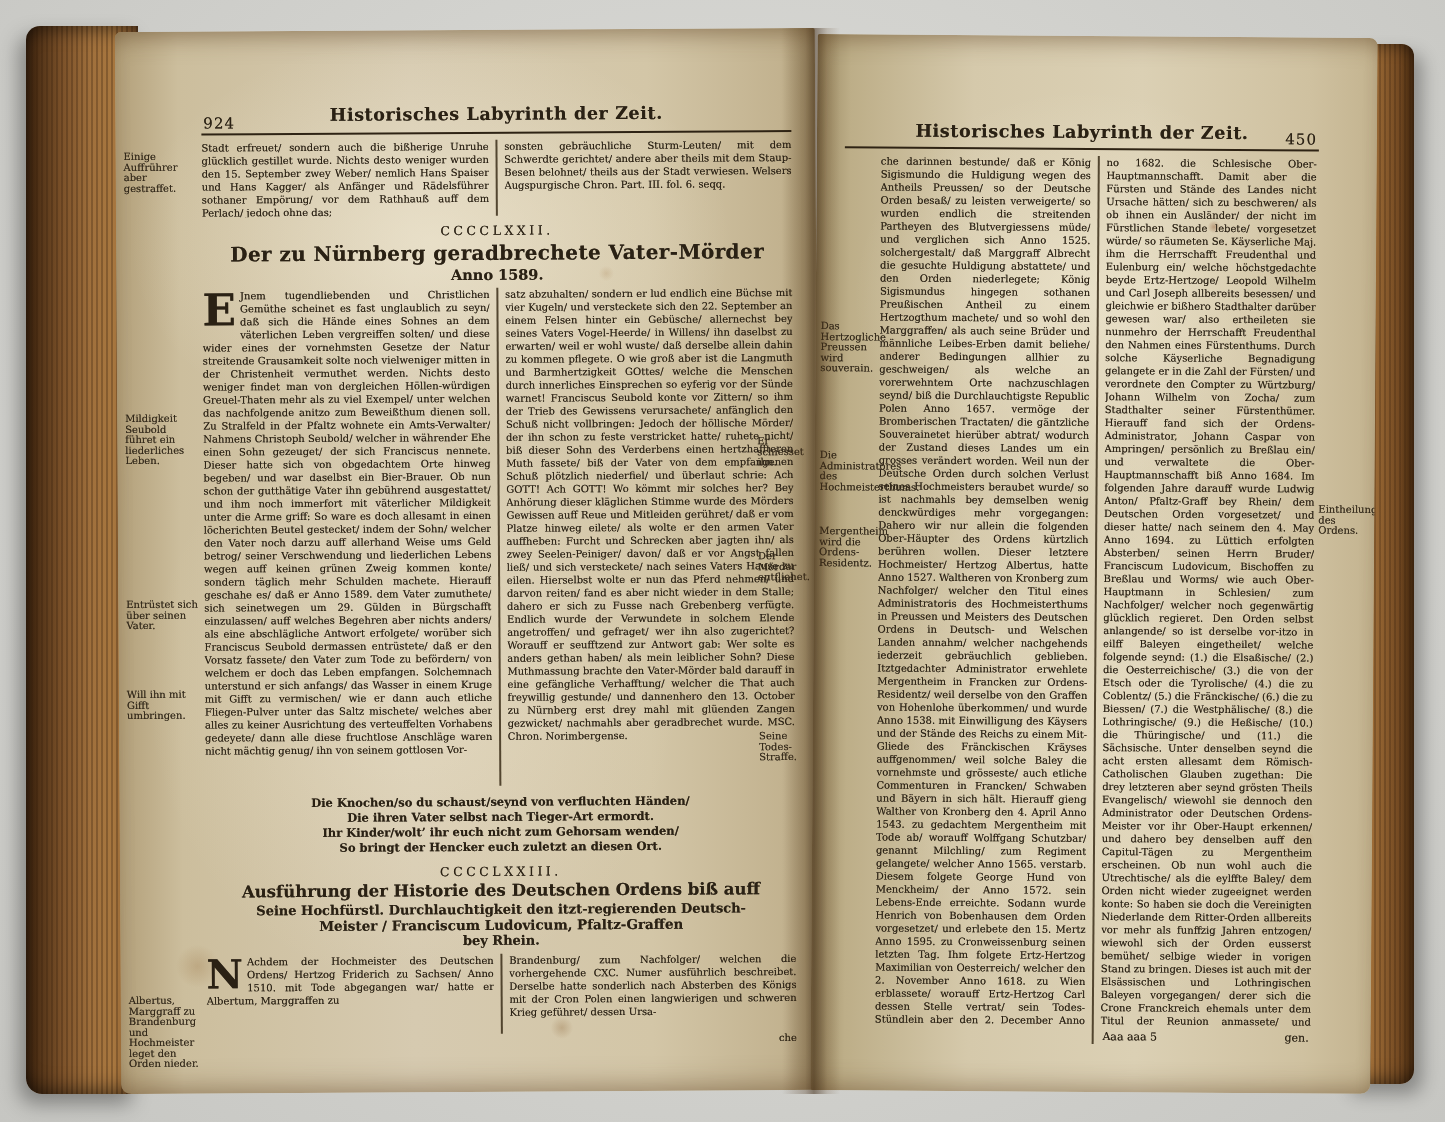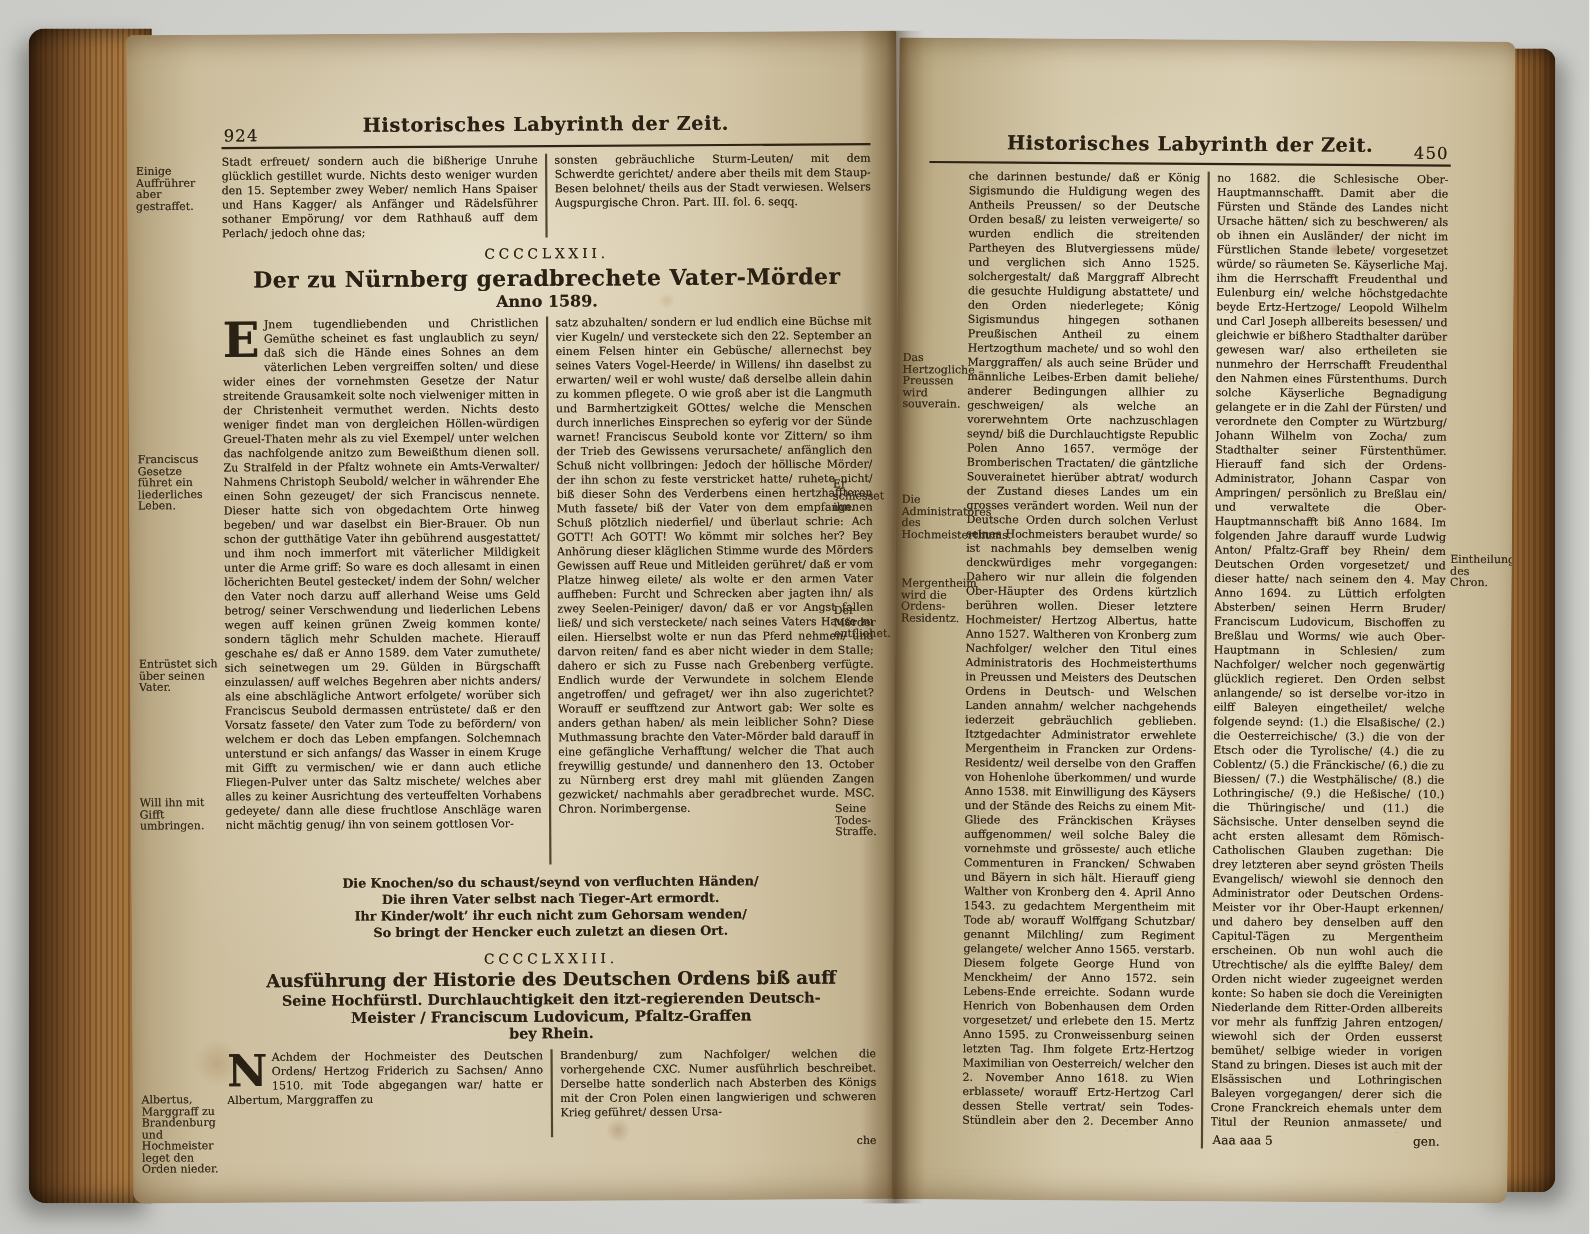--- a/index.html
+++ b/index.html
@@ -91,23 +91,23 @@
     <div class="edge-left"></div>
     <div class="edge-right"></div>
 
     <div class="page page-left ink">
       <div class="page-head lp-head">
         <span class="pagenum">924</span>
         <span class="run-title">Historisches Labyrinth der Zeit.</span>
       </div>
 
       <div class="mn mn-l" style="top:120px;">Einige Auffrührer aber gestraffet.</div>
-      <div class="mn mn-l" style="top:382px;">Franciscus Gesetze führet ein liederliches Leben.</div>
+      <div class="mn mn-l" style="top:382px;">Mildigkeit Seubold führet ein liederliches Leben.</div>
       <div class="mn mn-l" style="top:568px;">Entrüstet sich über seinen Vater.</div>
-      <div class="mn mn-l" style="top:658px;margin-top:36px;">Will ihn mit Gifft umbringen.</div>
+      <div class="mn mn-l" style="top:658px;">Will ihn mit Gifft umbringen.</div>
       <div class="mn mn-l" style="top:925px;margin-top:39px;">Albertus, Marggraff zu Brandenburg und Hochmeister leget den Orden nieder.</div>
 
       <div class="mn mn-r" style="top:408px;">Er schiesset ihn.</div>
       <div class="mn mn-r" style="top:523px;">Der Mörder entfliehet.</div>
       <div class="mn mn-r" style="top:703px;">Seine Todes-Straffe.</div>
 
       <div class="lp-body">
         <div class="twocol intro-block">
           <div class="col bt">Stadt erfreuet/ sondern auch die bißherige Unruhe glücklich gestillet wurde. Nichts desto weniger wurden den 15. September zwey Weber/ nemlich Hans Spaiser und Hans Kagger/ als Anfänger und Rädelsführer sothaner Empörung/ vor dem Rathhauß auff dem Perlach/ jedoch ohne das;</div>
           <div class="vrule"></div>
@@ -158,21 +158,21 @@
     <div class="page page-right ink">
       <div class="page-head rp-head">
         <span class="run-title">Historisches Labyrinth der Zeit.</span>
         <span class="pagenum">450</span>
       </div>
 
       <div class="mn rp-mn-l" style="top:287px;">Das Hertzogliche Preussen wird souverain.</div>
       <div class="mn rp-mn-l" style="top:416px;">Die Administratores des Hochmeisterthums.</div>
       <div class="mn rp-mn-l" style="top:492px;">Mergentheim wird die Ordens-Residentz.</div>
 
-      <div class="mn rp-mn-r" style="top:467px;">Eintheilung des Chron.</div>
+      <div class="mn rp-mn-r" style="top:467px;">Eintheilung des Ordens.</div>
 
       <div class="rp-body">
         <div class="twocol rp-cols">
           <div class="col bt rp-coltext">che darinnen bestunde/ daß er König Sigismundo die Huldigung wegen des Antheils Preussen/ so der Deutsche Orden besaß/ zu leisten verweigerte/ so wurden endlich die streitenden Partheyen des Blutvergiessens müde/ und verglichen sich Anno 1525. solchergestalt/ daß Marggraff Albrecht die gesuchte Huldigung abstattete/ und den Orden niederlegete; König Sigismundus hingegen sothanen Preußischen Antheil zu einem Hertzogthum machete/ und so wohl den Marggraffen/ als auch seine Brüder und männliche Leibes-Erben damit beliehe/ anderer Bedingungen allhier zu geschweigen/ als welche an vorerwehntem Orte nachzuschlagen seynd/ biß die Durchlauchtigste Republic Polen Anno 1657. vermöge der Bromberischen Tractaten/ die gäntzliche Souverainetet hierüber abtrat/ wodurch der Zustand dieses Landes um ein grosses verändert worden. Weil nun der Deutsche Orden durch solchen Verlust seines Hochmeisters beraubet wurde/ so ist nachmahls bey demselben wenig denckwürdiges mehr vorgegangen: Dahero wir nur allein die folgenden Ober-Häupter des Ordens kürtzlich berühren wollen. Dieser letztere Hochmeister/ Hertzog Albertus, hatte Anno 1527. Waltheren von Kronberg zum Nachfolger/ welcher den Titul eines Administratoris des Hochmeisterthums in Preussen und Meisters des Deutschen Ordens in Deutsch- und Welschen Landen annahm/ welcher nachgehends iederzeit gebräuchlich geblieben. Itztgedachter Administrator erwehlete Mergentheim in Francken zur Ordens-Residentz/ weil derselbe von den Graffen von Hohenlohe überkommen/ und wurde Anno 1538. mit Einwilligung des Käysers und der Stände des Reichs zu einem Mit-Gliede des Fränckischen Kräyses auffgenommen/ weil solche Baley die vornehmste und grösseste/ auch etliche Commenturen in Francken/ Schwaben und Bäyern in sich hält. Hierauff gieng Walther von Kronberg den 4. April Anno 1543. zu gedachtem Mergentheim mit Tode ab/ worauff Wolffgang Schutzbar/ genannt Milchling/ zum Regiment gelangete/ welcher Anno 1565. verstarb. Diesem folgete George Hund von Menckheim/ der Anno 1572. sein Lebens-Ende erreichte. Sodann wurde Henrich von Bobenhausen dem Orden vorgesetzet/ und erlebete den 15. Mertz Anno 1595. zu Cronweissenburg seinen letzten Tag. Ihm folgete Ertz-Hertzog Maximilian von Oesterreich/ welcher den 2. November Anno 1618. zu Wien erblassete/ worauff Ertz-Hertzog Carl dessen Stelle vertrat/ sein Todes-Stündlein aber den 2. December Anno 1625. zu Madrit in Spanien fand. Ferner wurde Administrator des Hochmeisterthums Johann Eustachius von Westernach/ nachmahls aber Johann Caspar von Stadion/ diesem folgete wiederum ein Ertz-Hertzog/ nemlich Käysers Ferdinandi II. Sohn/ Leopold Wilhelm/ welcher den 20. November Anno 1662. Todes verblichen. Sein Nachfolger war dessen Bruder-Sohn/ Ertz-Hertzog Carl Joseph/ der den 27. Jenner Anno 1664. die Zeitlichkeit gesegnete/ worauff Johann Caspar von Ampringen zur Regierung des Ordens gelangete. Dieser war aus dem Brißgau bürtig/ und erlangete ausser dieser hohen Würde nicht allein die Königliche Stadthalterschafft in Ungarn unter dem Titul eines Gouverneurs, sondern auch nach Absterben des Cardinals von Hessen/ Landgraff Friderichs/ An-</div>
           <div class="vrule"></div>
           <div class="col">
             <div class="bt rp-coltext">no 1682. die Schlesische Ober-Hauptmannschafft. Damit aber die Fürsten und Stände des Landes nicht Ursache hätten/ sich zu beschweren/ als ob ihnen ein Ausländer/ der nicht im Fürstlichen Stande lebete/ vorgesetzet würde/ so räumeten Se. Käyserliche Maj. ihm die Herrschafft Freudenthal und Eulenburg ein/ welche höchstgedachte beyde Ertz-Hertzoge/ Leopold Wilhelm und Carl Joseph allbereits besessen/ und gleichwie er bißhero Stadthalter darüber gewesen war/ also ertheileten sie nunmehro der Herrschafft Freudenthal den Nahmen eines Fürstenthums. Durch solche Käyserliche Begnadigung gelangete er in die Zahl der Fürsten/ und verordnete den Compter zu Würtzburg/ Johann Wilhelm von Zocha/ zum Stadthalter seiner Fürstenthümer. Hierauff fand sich der Ordens-Administrator, Johann Caspar von Ampringen/ persönlich zu Breßlau ein/ und verwaltete die Ober-Hauptmannschafft biß Anno 1684. Im folgenden Jahre darauff wurde Ludwig Anton/ Pfaltz-Graff bey Rhein/ dem Deutschen Orden vorgesetzet/ und dieser hatte/ nach seinem den 4. May Anno 1694. zu Lüttich erfolgten Absterben/ seinen Herrn Bruder/ Franciscum Ludovicum, Bischoffen zu Breßlau und Worms/ wie auch Ober-Hauptmann in Schlesien/ zum Nachfolger/ welcher noch gegenwärtig glücklich regieret. Den Orden selbst anlangende/ so ist derselbe vor-itzo in eilff Baleyen eingetheilet/ welche folgende seynd: (1.) die Elsaßische/ (2.) die Oesterreichische/ (3.) die von der Etsch oder die Tyrolische/ (4.) die zu Coblentz/ (5.) die Fränckische/ (6.) die zu Biessen/ (7.) die Westphälische/ (8.) die Lothringische/ (9.) die Heßische/ (10.) die Thüringische/ und (11.) die Sächsische. Unter denselben seynd die acht ersten allesamt dem Römisch-Catholischen Glauben zugethan: Die drey letzteren aber seynd grösten Theils Evangelisch/ wiewohl sie dennoch den Administrator oder Deutschen Ordens-Meister vor ihr Ober-Haupt erkennen/ und dahero bey denselben auff den Capitul-Tägen zu Mergentheim erscheinen. Ob nun wohl auch die Utrechtische/ als die eylffte Baley/ dem Orden nicht wieder zugeeignet werden konte: So haben sie doch die Vereinigten Niederlande dem Ritter-Orden allbereits vor mehr als funffzig Jahren entzogen/ wiewohl sich der Orden eusserst bemühet/ selbige wieder in vorigen Stand zu bringen. Dieses ist auch mit der Elsässischen und Lothringischen Baleyen vorgegangen/ derer sich die Crone Franckreich ehemals unter dem Titul der Reunion anmassete/ und sothane Güter dem Frantzösischen Orden des heiligen Lazari zueignen wollen/ biß sich dieselbe bey dem hierauff erfolgeten Ryßwickischen Frieden/ vermöge des 11. Articuls/ verbündlich gemachet/ solche dem Deutschen Orden abgenommene Commenturen und Güter wieder zu erstatten. Im übrigen werden die Administratores der Baleyen Land-Compter genennet/ und seynd dieselben dem Reiche gantz unmittelbar/ dahero sie auff Reichs-Tägen bey den Prälaten zu sitzen pfle-</div>
             <div class="sig-row">
               <span>Aaa aaa 5</span>
               <span>gen.</span>

